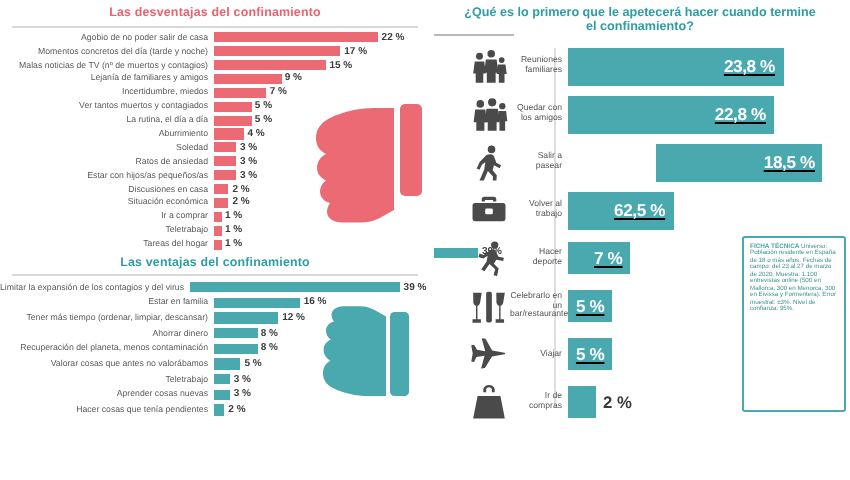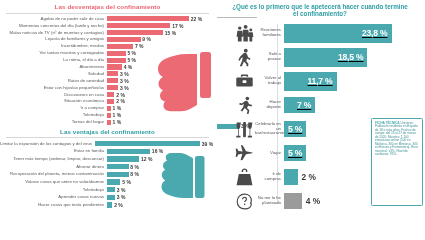--- a/index.html
+++ b/index.html
@@ -294,46 +294,66 @@
           <div class="rbar-zone">
             <div class="rbar" style="width: 108px;">
               <span class="inval">23,8 %</span>
             </div>
           </div>
         </div>
         <div class="rrow">
           <div class="ricon">
             <svg width="19" height="19" viewBox="0 0 24 24">
               <g fill="#4a4a4a">
+                <circle cx="6.5" cy="5" r="2.4"></circle>
+                <path d="M3.3 8.6h6.4l1 8H9.1V22H4V16.6H2.3z"></path>
+                <circle cx="14" cy="4" r="2.6"></circle>
+                <path d="M10.4 8h7.2l1.1 8.6h-1.9V22h-5.6v-5.4h-1.9z"></path>
+                <circle cx="20.4" cy="6.4" r="2"></circle>
+                <path d="M18 9.4h4.8l.8 6.6h-1.4V22h-3.6v-6h-1.4z"></path>
+              </g>
+            </svg>
+          </div>
+          <div class="rlbl">Quedar con los amigos</div>
+          <div class="rbar-zone">
+            <div class="rbar" style="width: 103.462px;">
+              <span class="inval">22,8 %</span>
+            </div>
+          </div>
+        </div>
+        <div class="rrow">
+          <div class="ricon">
+            <svg width="19" height="19" viewBox="0 0 24 24">
+              <g fill="#4a4a4a">
                 <circle cx="13.6" cy="3.4" r="2.4"></circle>
                 <path d="M12.8 6.4c1.4 0 2.2.8 2.6 2l1.2 3.4 3 1.6-.9 1.9-3.6-1.9-.8 3.2 2.6 3.2-.2 3.2h-2.3l.1-2.4-3.2-3.6-2.6 6H6l3-6.9.7-4.6-2.1 1.5L6 16.2 4.2 15.4l1.9-4.1 4.3-4.3c.7-.5 1.6-.6 2.4-.6z"></path>
               </g>
             </svg>
           </div>
           <div class="rlbl">Salir a pasear</div>
           <div class="rbar-zone">
-            <div class="rbar" style="width: 83.9496px;">
+            <div class="rbar" style="width: 83.9496px; margin-left: 44px;">
               <span class="inval">18,5 %</span>
             </div>
           </div>
         </div>
         <div class="rrow">
           <div class="ricon">
             <svg width="19" height="19" viewBox="0 0 24 24">
               <g fill="#4a4a4a">
                 <path d="M9 3h6c1 0 1.6.7 1.6 1.6V6h-2V5H9.4v1h-2V4.6C7.4 3.7 8 3 9 3z"></path>
                 <rect x="1.6" y="7" width="20.8" height="11.4" rx="1.6"></rect>
                 <rect x="9.6" y="10.4" width="4.8" height="3.6" rx="0.8" fill="#fff"></rect>
               </g>
             </svg>
           </div>
           <div class="rlbl">Volver al trabajo</div>
           <div class="rbar-zone">
             <div class="rbar" style="width: 53.0924px;">
-              <span class="inval">11,7 %</span>
+              <span class="inval">62,5 %</span>
             </div>
           </div>
         </div>
         <div class="rrow">
           <div class="ricon">
             <svg width="19" height="19" viewBox="0 0 24 24">
               <g fill="#4a4a4a">
                 <circle cx="15.6" cy="3.2" r="2.3"></circle>
                 <path d="M13.4 6.2c1.3-.4 2.4.2 3 1.3l1.6 3 3.4.7-.4 2.1-4.4-.9-1.5 2.6 3 3-1 4.8-2.2-.5 1-3.8-3.6-3.4-3.2 4.6-2-1 3.4-5.2.6-3.6-2.6 1.8-3.2-1 .7-2.1 2.6.8 4.2-3.1z"></path>
               </g>

